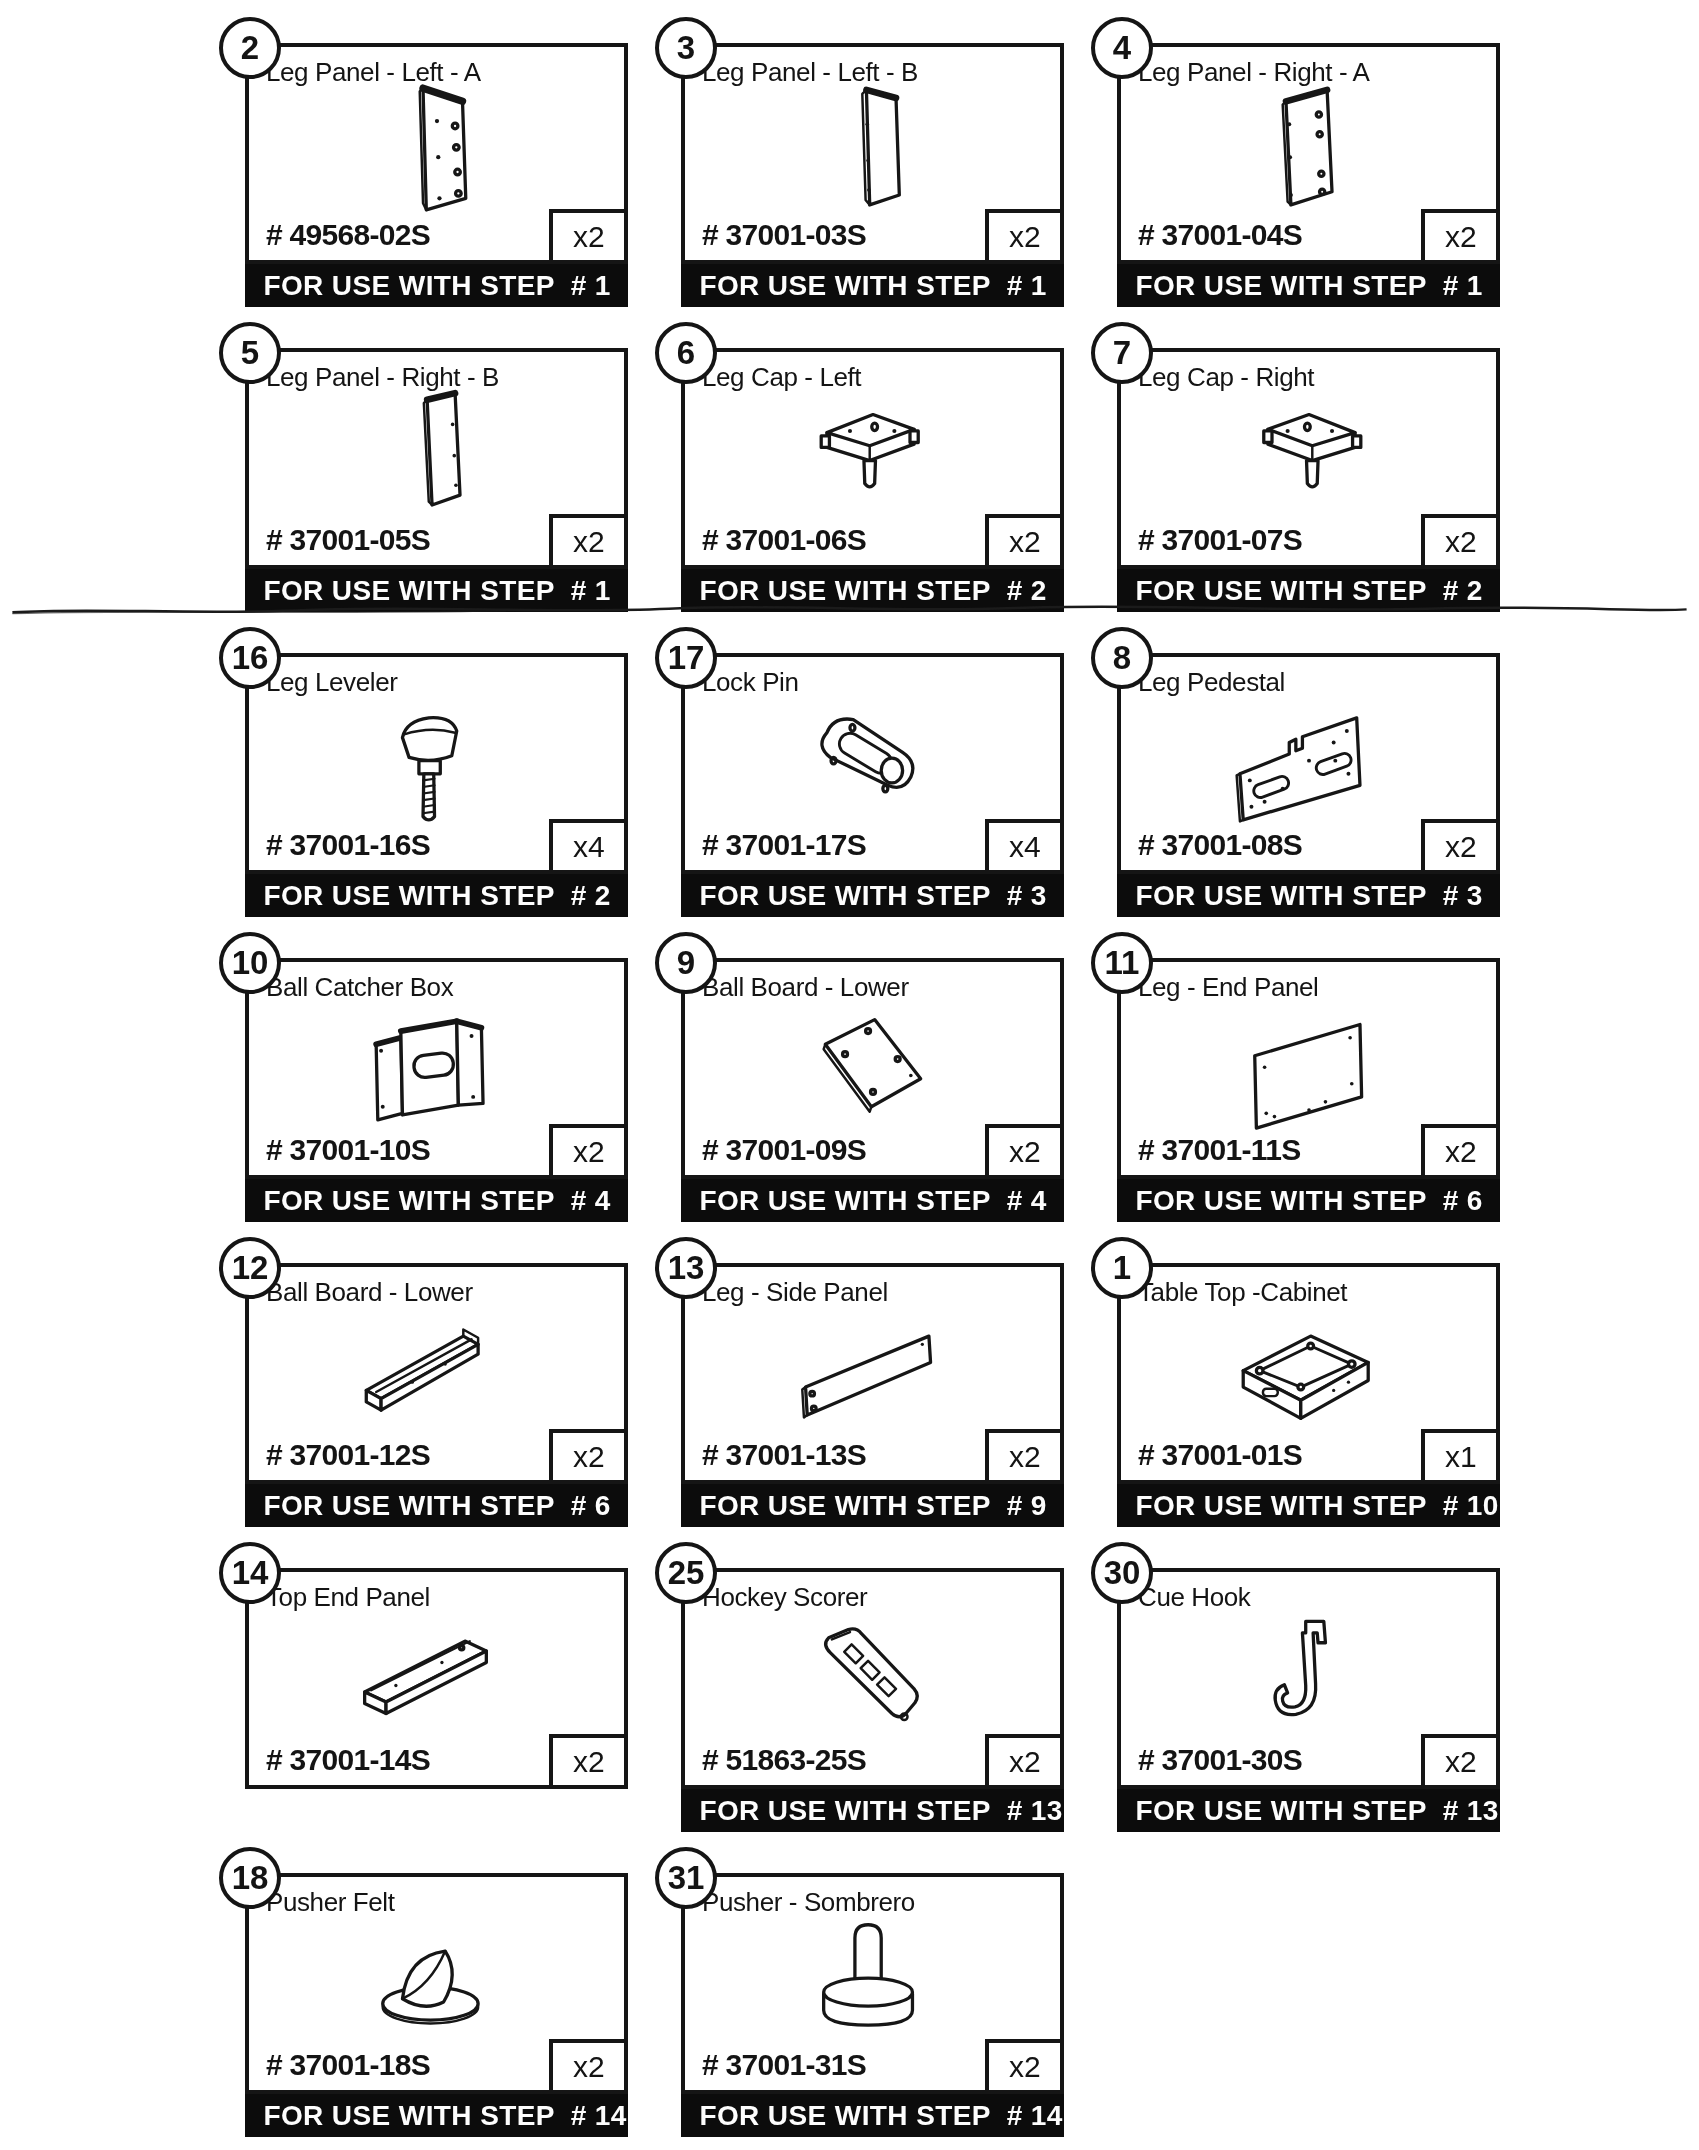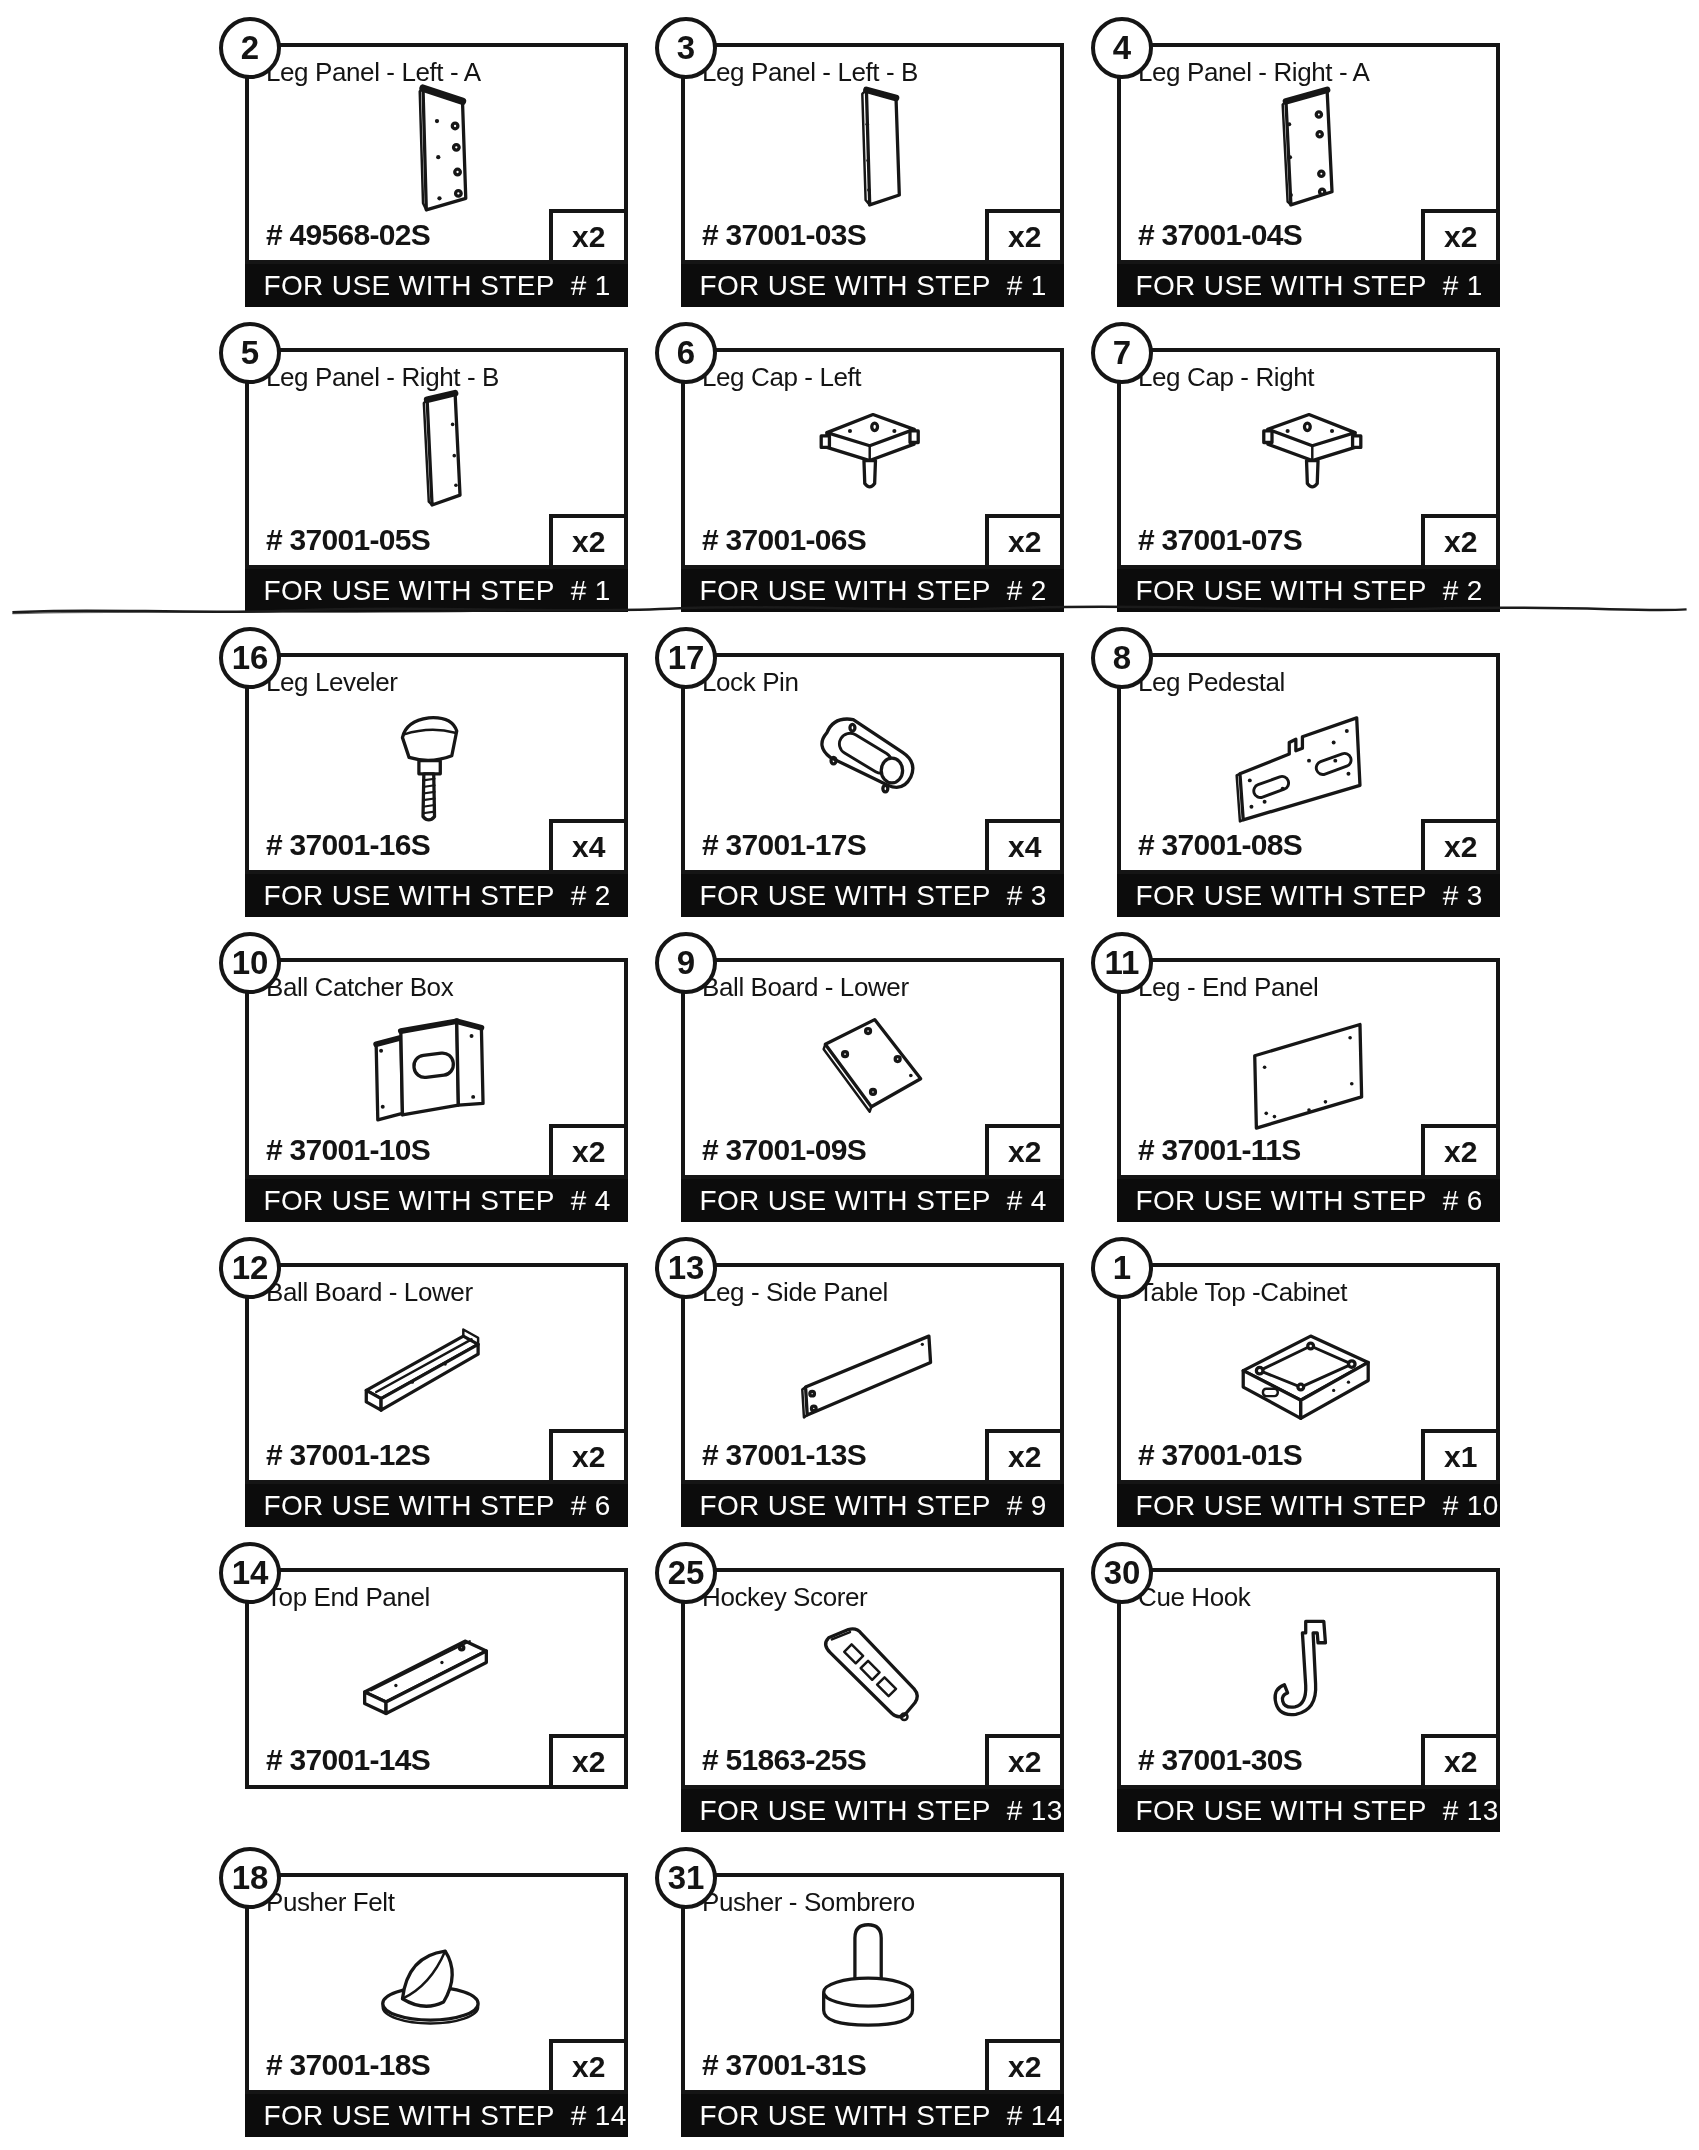--- a/index.html
+++ b/index.html
@@ -37,26 +37,26 @@
   }
   .figure svg { width:234px; height:148px; }
   .part-code {
     position:absolute; left:17px; bottom:8.5px;
     font-size:30px; font-weight:700; letter-spacing:-0.7px; white-space:pre;
   }
   .qty-box {
     position:absolute; right:-4.3px; bottom:-4.3px; z-index:2;
     width:79px; height:55px; background:#fff; border:4.3px solid #151515;
     display:flex; align-items:center; justify-content:center;
-    font-size:30px; font-weight:700;
+    font-size:30px; font-weight:400;
   }
   .step-bar {
     width:383px; height:43px; background:#0c0c0c; color:#fdfdfd;
     display:flex; align-items:center; padding-left:18.4px;
-    font-size:28px; font-weight:400; letter-spacing:0.4px; white-space:pre;
+    font-size:28px; font-weight:700; letter-spacing:0.4px; white-space:pre;
   }
   .squiggle { position:absolute; top:603px; left:8.5px; z-index:1; }
 </style>
 </head>
 <body>
 
 <svg class="squiggle" width="1681" height="15.6" viewBox="0 0 2370 22">
   <path d="M4 13 C 120 6 260 17 420 10 S 760 15 930 8 S 1240 14 1420 7 S 1800 13 2000 8 S 2300 13 2366 9" stroke="#1b1b1b" stroke-width="3.5" fill="none"></path>
   <path d="M4 15 C 200 10 420 16 700 11" stroke="#1b1b1b" stroke-width="2" fill="none" opacity="0.65"></path>
 </svg>

